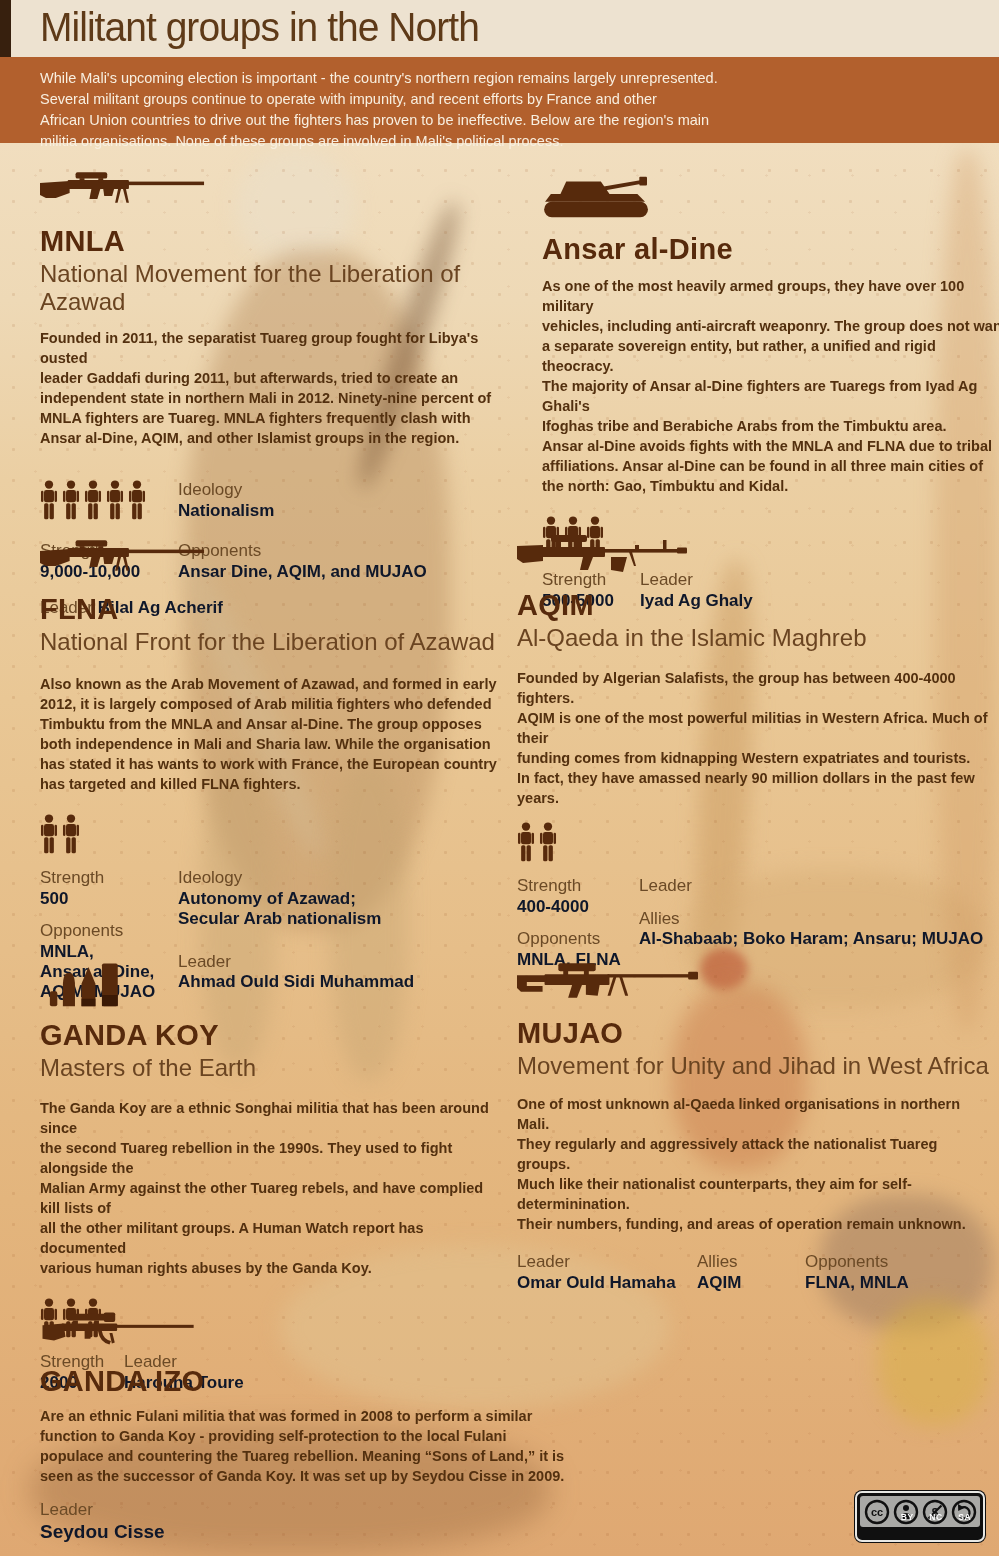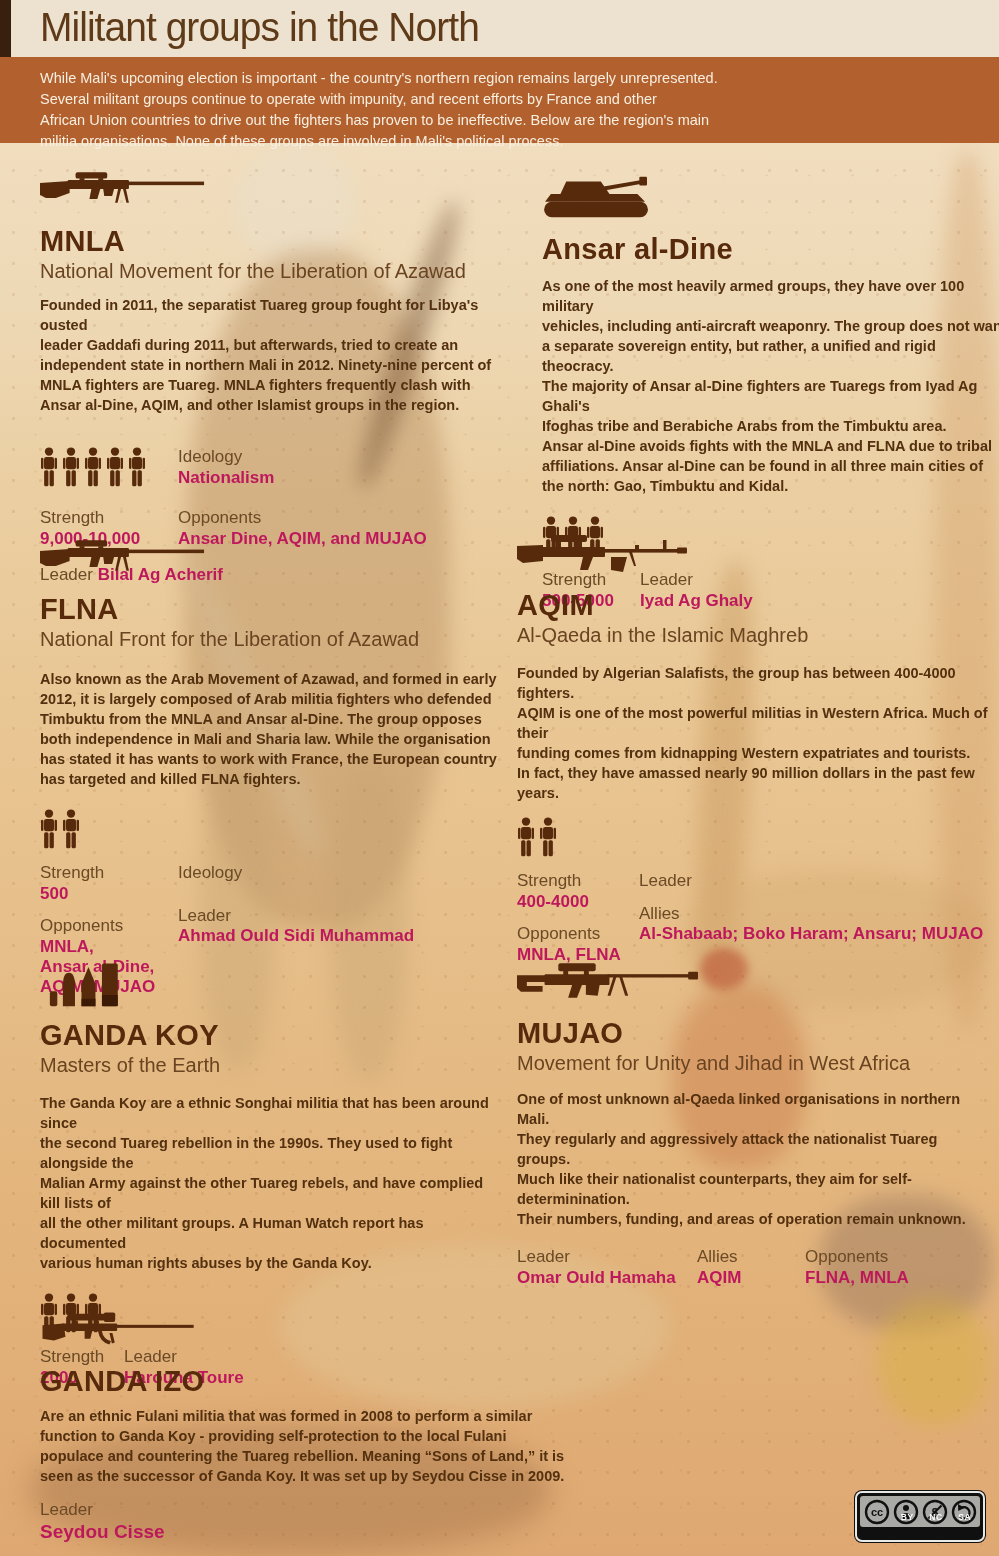--- a/index.html
+++ b/index.html
@@ -24,28 +24,28 @@
     color:#5e3a18;letter-spacing:-1px;transform:scaleX(.95);transform-origin:left;z-index:3;}
   .intro-band{position:absolute;left:0;top:57px;width:999px;height:86px;background:#b2602d;z-index:2;}
   .intro-text{position:absolute;left:40px;top:68px;width:930px;margin:0;font-size:14.5px;
     line-height:1.45;color:#f8efe0;white-space:pre-line;z-index:3;}
 
   
   .group{position:absolute;z-index:2;color:#572a0c;}
   .gicon{color:#572a0c;}
   .gicon svg{display:block;}
   .gtitle{margin:0;font-size:29px;font-weight:bold;color:#572a0c;line-height:1.05;letter-spacing:.3px;}
-  .gsub{font-size:20px;color:#6a4421;margin-top:4px;}
+  .gsub{font-size:24px;color:#6a4421;margin-top:4px;}
   .gdesc{margin:12px 0 0 0;font-size:14.5px;font-weight:bold;color:#53300f;line-height:1.38;white-space:pre-line;}
   .persons{display:flex;gap:4px;margin-top:20px;color:#572a0c;}
   .persons svg{display:block;height:40px;width:18px;}
   .stats{margin-top:14px;}
   .statrow{display:flex;}
   .label{font-size:17px;color:#6b4a26;line-height:1.2;}
-  .value{font-size:17px;font-weight:bold;color:#be185d;line-height:1.2;white-space:pre-line;}
+  .value{font-size:17px;font-weight:bold;color:#0f172a;line-height:1.2;white-space:pre-line;}
   .stat{margin-bottom:12px;}
   .leaderline{margin-top:4px;font-size:17px;}
   .leaderline .label,.leaderline .value{display:inline;font-size:17px;}
 
   #g-mnla{left:40px;top:166px;width:465px;}
   #g-ansar{left:542px;top:172px;width:468px;}
   #g-flna{left:40px;top:534px;width:465px;}
   #g-aqim{left:517px;top:526px;width:472px;}
   #g-gandakoy{left:40px;top:956px;width:465px;}
   #g-mujao{left:517px;top:960px;width:474px;}
@@ -301,20 +301,22 @@
       <div class="stat">
         <div class="label">Opponents</div>
         <div class="value">MNLA,
 Ansar al-Dine,
 AQIM, MUJAO</div>
       </div>
     </div>
     <div>
       <div class="stat">
         <div class="label">Ideology</div>
+        <div class="value">Autonomy of Azawad;
+Secular Arab nationalism</div>
       </div>
       <div class="stat" style="margin-top:22px;">
         <div class="label">Leader</div>
         <div class="value">Ahmad Ould Sidi Muhammad</div>
       </div>
     </div>
   </div>
 </section>
 
 <section class="group" id="g-aqim">

